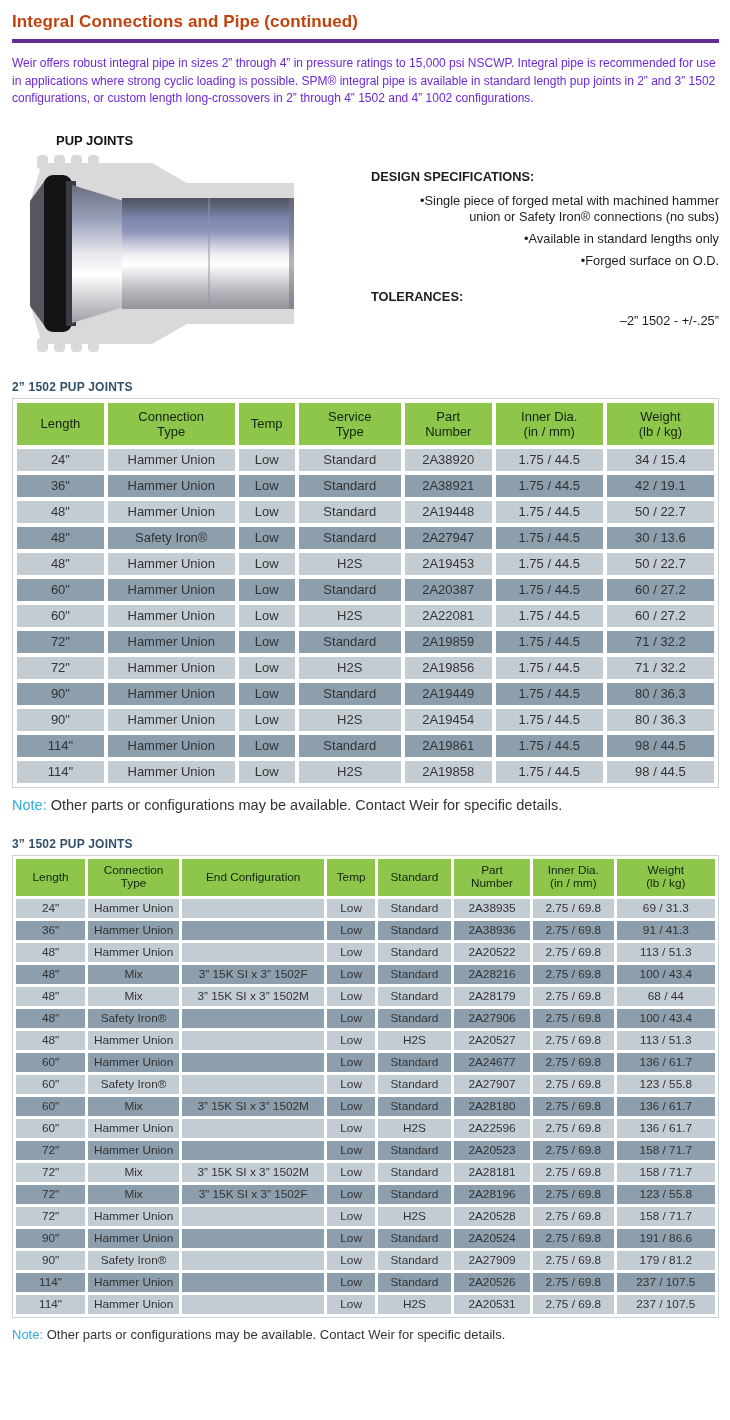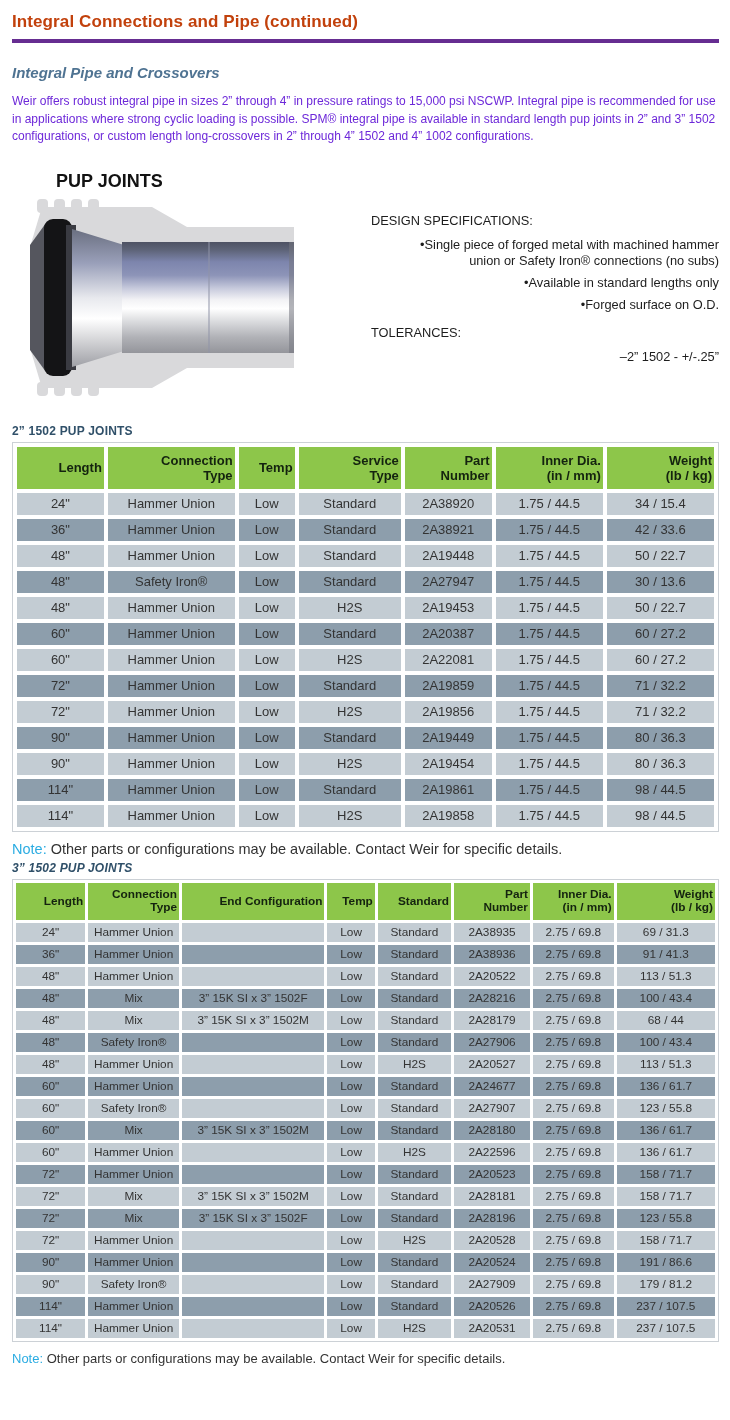--- a/index.html
+++ b/index.html
@@ -5,56 +5,55 @@
   html,body{margin:0;padding:0;}
   body{
     width:730px;height:1420px;overflow:hidden;background:#ffffff;
     font-family:"Liberation Sans",sans-serif;color:#2b2b2b;
     box-sizing:border-box;padding:8px 11px 0 12px;
   }
   .page-title{font-size:17px;font-weight:bold;color:#c2410c;margin:4px 0 0 0;letter-spacing:.1px;}
   .title-rule{height:4px;background:#662D91;margin-top:7px;}
   .subtitle{font-size:15px;font-weight:bold;font-style:italic;color:#4F7392;margin:21px 0 0 0;}
   .intro{font-size:12px;line-height:17.6px;margin:12px 0 0 0;color:#6d28d9;}
-  .pup-label{font-size:18px;font-weight:bold;color:#121212;margin-top:25px;padding-left:44px;}
+  .pup-label{font-size:13px;font-weight:bold;color:#121212;margin-top:25px;padding-left:44px;}
   .hero-row{display:flex;margin-top:3px;height:205px;}
   .pipe-img{width:345px;height:205px;flex:0 0 auto;}
   .specs{margin-left:14px;padding-top:18px;width:358px;font-size:12.8px;color:#1d1d1d;line-height:16px;}
-  .specs-title{font-weight:normal;margin-bottom:8px;}
-  .tol{margin-top:12px;}
+  .specs-title{font-weight:bold;margin-bottom:8px;}
+  .tol{margin-top:20px;}
   .li-row{margin-bottom:6px;text-align:right;}
   .li-marker{display:inline-block;min-width:26px;padding-left:3px;}
   .section-heading{font-size:12px;font-weight:bold;color:#305069;margin:0;letter-spacing:.2px;}
   .sh1{margin-top:24px;}
-  .sh2{margin-top:4px;font-style:italic;}
+  .sh2{margin-top:24px;}
   .table-wrap{border:1px solid #ccd1d6;margin-top:4px;background:#fff;}
   table.data-table{border-collapse:separate;width:100%;table-layout:fixed;}
   .t1 table.data-table{border-spacing:4px;font-size:13px;}
   .t2 table.data-table{border-spacing:3px;font-size:11.8px;}
-  th{background:#8DC64A;color:#14230f;font-weight:bold;white-space:pre-line;text-align:right;vertical-align:middle;}
+  th{background:#8DC64A;color:#14230f;font-weight:normal;white-space:pre-line;text-align:center;vertical-align:middle;}
   .t1 th{padding:6px 2px;line-height:15px;}
   .t2 th{padding:5px 2px;line-height:13.5px;}
   td{text-align:center;color:#333;overflow:hidden;}
   .t1 td{padding:3.5px 2px;}
   .t2 td{padding:2.5px 2px;}
   tr.light td{background:#C3CCD3;}
   tr.dark td{background:#8D9EAC;}
   .note{font-size:14.5px;margin:9px 0 0 0;color:#333;}
   .note2{font-size:13px;margin-top:9px;}
   .note-label{color:#2BACE2;}
 </style>
 </head>
 <body>
 
 <div>
 
   <h1 class="page-title">Integral Connections and Pipe (continued)</h1>
   <div class="title-rule"></div>
 
-  <h2 class="subtitle">Integral Pipe and Crossovers</h2>
 
   <p class="intro">Weir offers robust integral pipe in sizes 2” through 4” in pressure ratings to 15,000 psi NSCWP. Integral pipe is recommended for use in applications where strong cyclic loading is possible. SPM® integral pipe is available in standard length pup joints in 2” and 3” 1502 configurations, or custom length long-crossovers in 2” through 4” 1502 and 4” 1002 configurations.</p>
 
   <div class="pup-label">PUP JOINTS</div>
 
   <div class="hero-row">
     <svg class="pipe-img" viewBox="0 0 345 205" aria-hidden="true">
       <defs>
         <linearGradient id="metal" x1="0" y1="0" x2="0" y2="1">
           <stop offset="0" stop-color="#4e5263"></stop>
@@ -149,21 +148,21 @@
             <td>1.75 / 44.5</td>
             <td>34 / 15.4</td>
           </tr>
           <tr class="dark">
             <td>36"</td>
             <td>Hammer Union</td>
             <td>Low</td>
             <td>Standard</td>
             <td>2A38921</td>
             <td>1.75 / 44.5</td>
-            <td>42 / 33.6</td>
+            <td>42 / 19.1</td>
           </tr>
           <tr class="light">
             <td>48"</td>
             <td>Hammer Union</td>
             <td>Low</td>
             <td>Standard</td>
             <td>2A19448</td>
             <td>1.75 / 44.5</td>
             <td>50 / 22.7</td>
           </tr>

